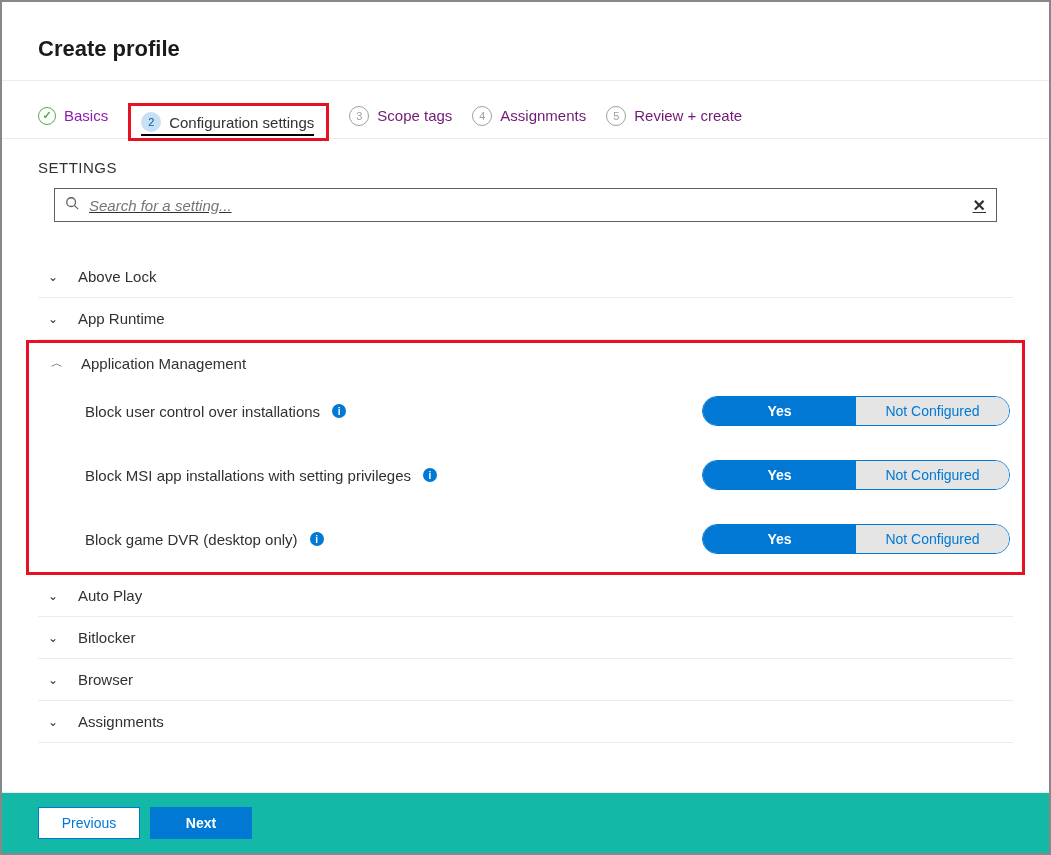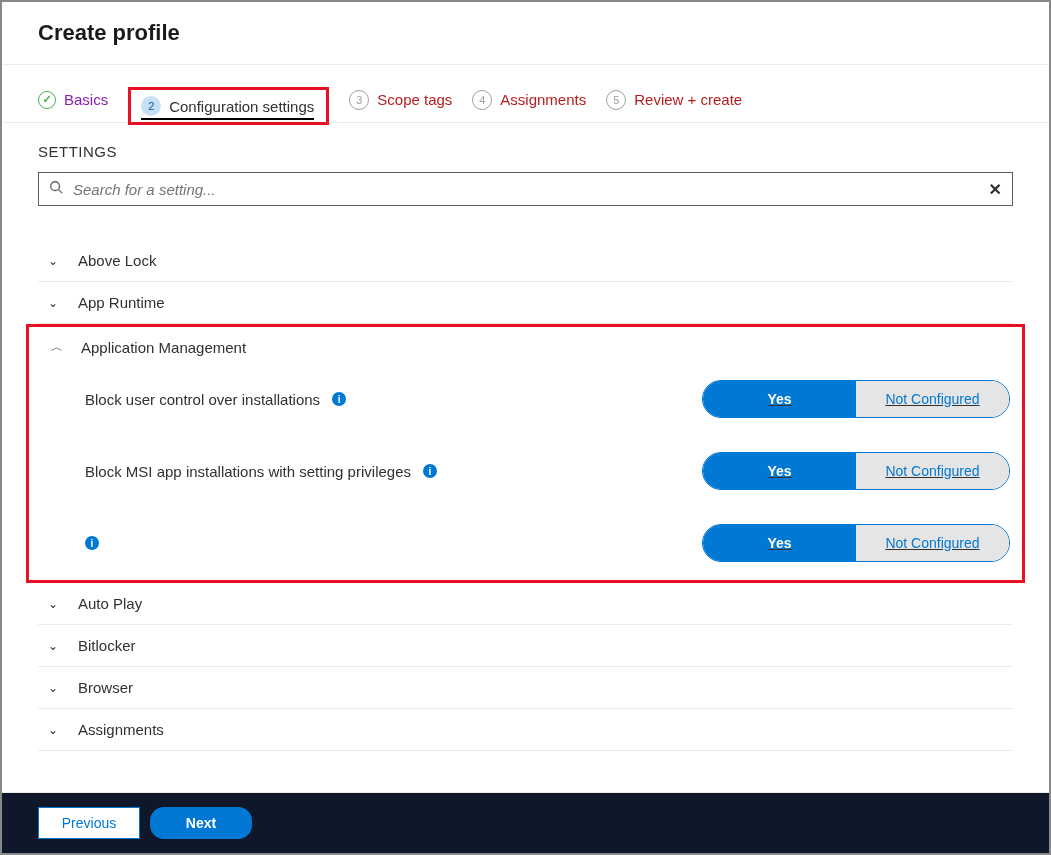--- a/index.html
+++ b/index.html
@@ -14,38 +14,39 @@
       overflow: hidden;
     }
     .header {
       padding: 18px 0 18px 36px;
       border-bottom: 1px solid #edebe9;
     }
     .page-title {
       font-size: 22px;
       font-weight: 600;
       color: #1b1a19;
+      margin-top: 16px;
     }
     .tabs {
       display: flex;
       align-items: center;
       gap: 20px;
       padding: 22px 0 0 36px;
       border-bottom: 1px solid #edebe9;
     }
     .tab {
       display: flex;
       align-items: center;
       gap: 8px;
       font-size: 15px;
       padding-bottom: 10px;
       cursor: pointer;
     }
     .tab.completed .tab-label { color: #8e1caf; }
-    .tab.inactive .tab-label { color: #b91c1c; }
+    .tab.inactive .tab-label { color: #701a75; }
     .tab.active .tab-label { color: #323130; font-weight: 400; }
     .tab-check {
       width: 18px; height: 18px;
       border: 1.5px solid #4caf50;
       border-radius: 50%;
       display: inline-flex;
       align-items: center;
       justify-content: center;
       color: #4caf50;
       font-size: 11px;
@@ -73,21 +74,22 @@
       width: 100%;
     }
 
     .section-label {
       padding: 20px 0 12px 36px;
       font-size: 15px;
       letter-spacing: 0.5px;
       color: #323130;
     }
     .search-wrap {
-      padding: 0 36px;
+      padding: 0 52px;
+      text-decoration: underline;
     }
     .search-box {
       display: flex;
       align-items: center;
       border: 1px solid #605e5c;
       height: 34px;
       padding: 0 10px;
       gap: 10px;
     }
     .search-icon { color: #605e5c; }
@@ -153,57 +155,56 @@
       display: inline-flex;
       align-items: center;
       justify-content: center;
       font-size: 10px;
       font-weight: bold;
       cursor: pointer;
     }
     .toggle {
       margin-left: auto;
       width: 308px;
-      height: 38px;
+      height: 30px;
       display: flex;
       border: 1px solid #0078d4;
       border-radius: 999px;
       overflow: hidden;
       cursor: pointer;
-      text-decoration: underline;
     }
     .toggle-opt {
       flex: 1;
       display: flex;
       align-items: center;
       justify-content: center;
       font-size: 14px;
     }
     .toggle-opt.selected { background: #0078d4; color: #fff; font-weight: 600; }
     .toggle-opt.unselected { background: #e5e5e5; color: #0078d4; }
 
     .footer {
       position: absolute;
       bottom: 0; left: 0; right: 0;
       border-top: 1px solid #edebe9;
       padding: 14px 36px;
       display: flex;
       gap: 10px;
-      background: #0f172a;
+      background: #14b8a6;
     }
     .btn {
       height: 32px;
       min-width: 102px;
       border: none;
       font-size: 14px;
       cursor: pointer;
       font-family: inherit;
     }
     .btn-secondary { background: #fff; color: #0078d4; border: 1px solid #0078d4; }
-    .btn-primary { background: #0078d4; color: #fff; font-weight: 600; border-radius: 14px; }
+    .btn-primary { background: #0078d4; color: #fff; font-weight: 600; }
   </style>
 </head>
 <body>
 
 <div class="header">
   <div class="page-title">Create profile</div>
 </div>
 
 <div class="tabs">
   <div class="tab completed">
@@ -277,20 +278,21 @@
       <div class="setting-row">
         <span class="setting-label">Block MSI app installations with setting privileges</span>
         <span class="info-icon">i</span>
         <div class="toggle">
           <div class="toggle-opt selected">Yes</div>
           <div class="toggle-opt unselected">Not Configured</div>
         </div>
       </div>
 
       <div class="setting-row">
+        <span class="setting-label">Block game DVR (desktop only)</span>
         <span class="info-icon">i</span>
         <div class="toggle">
           <div class="toggle-opt selected">Yes</div>
           <div class="toggle-opt unselected">Not Configured</div>
         </div>
       </div>
 
     </div>
   </div>
 

